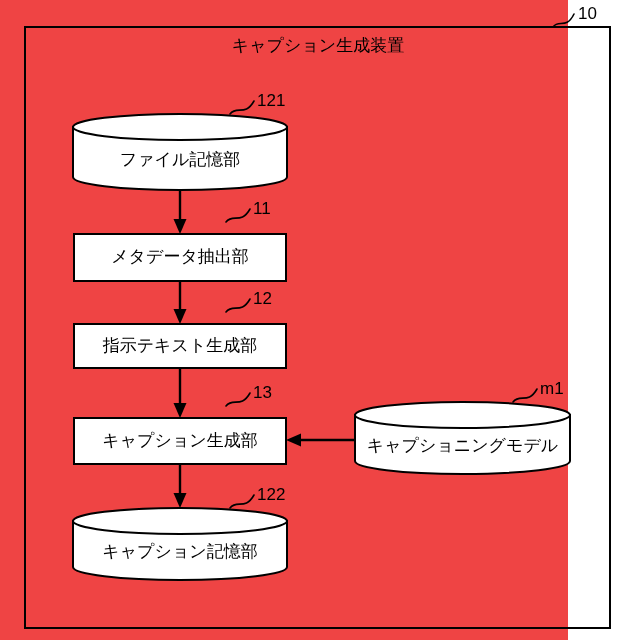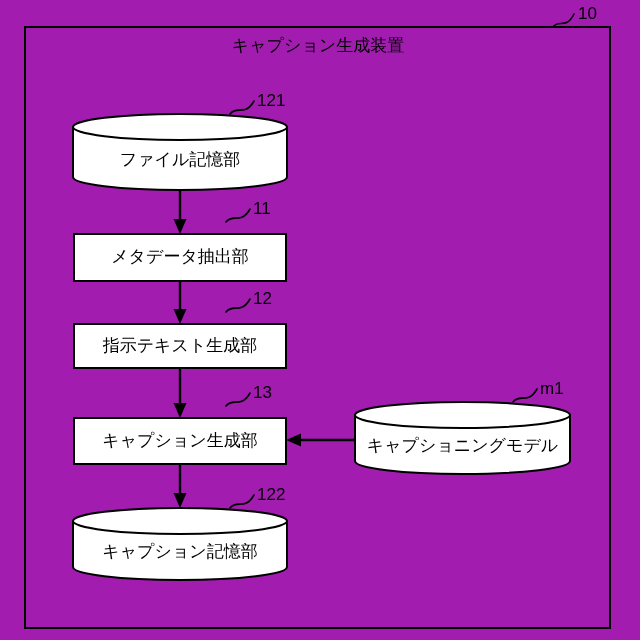--- a/index.html
+++ b/index.html
@@ -8,23 +8,23 @@
     background: #ffffff;
   }
   body {
     width: 640px;
     height: 640px;
     overflow: hidden;
     font-family: "Liberation Sans", "DejaVu Sans", sans-serif;
   }
   #figure-root {
     position: relative;
-    width: 640px;
+    width: 568px;
     height: 640px;
-    background: #a21caf;
+    background: #ef4444;
   }
   svg.diagram {
     display: block;
     width: 640px;
     height: 640px;
   }
   .stroke {
     fill: none;
     stroke: #000000;
     stroke-width: 2;

